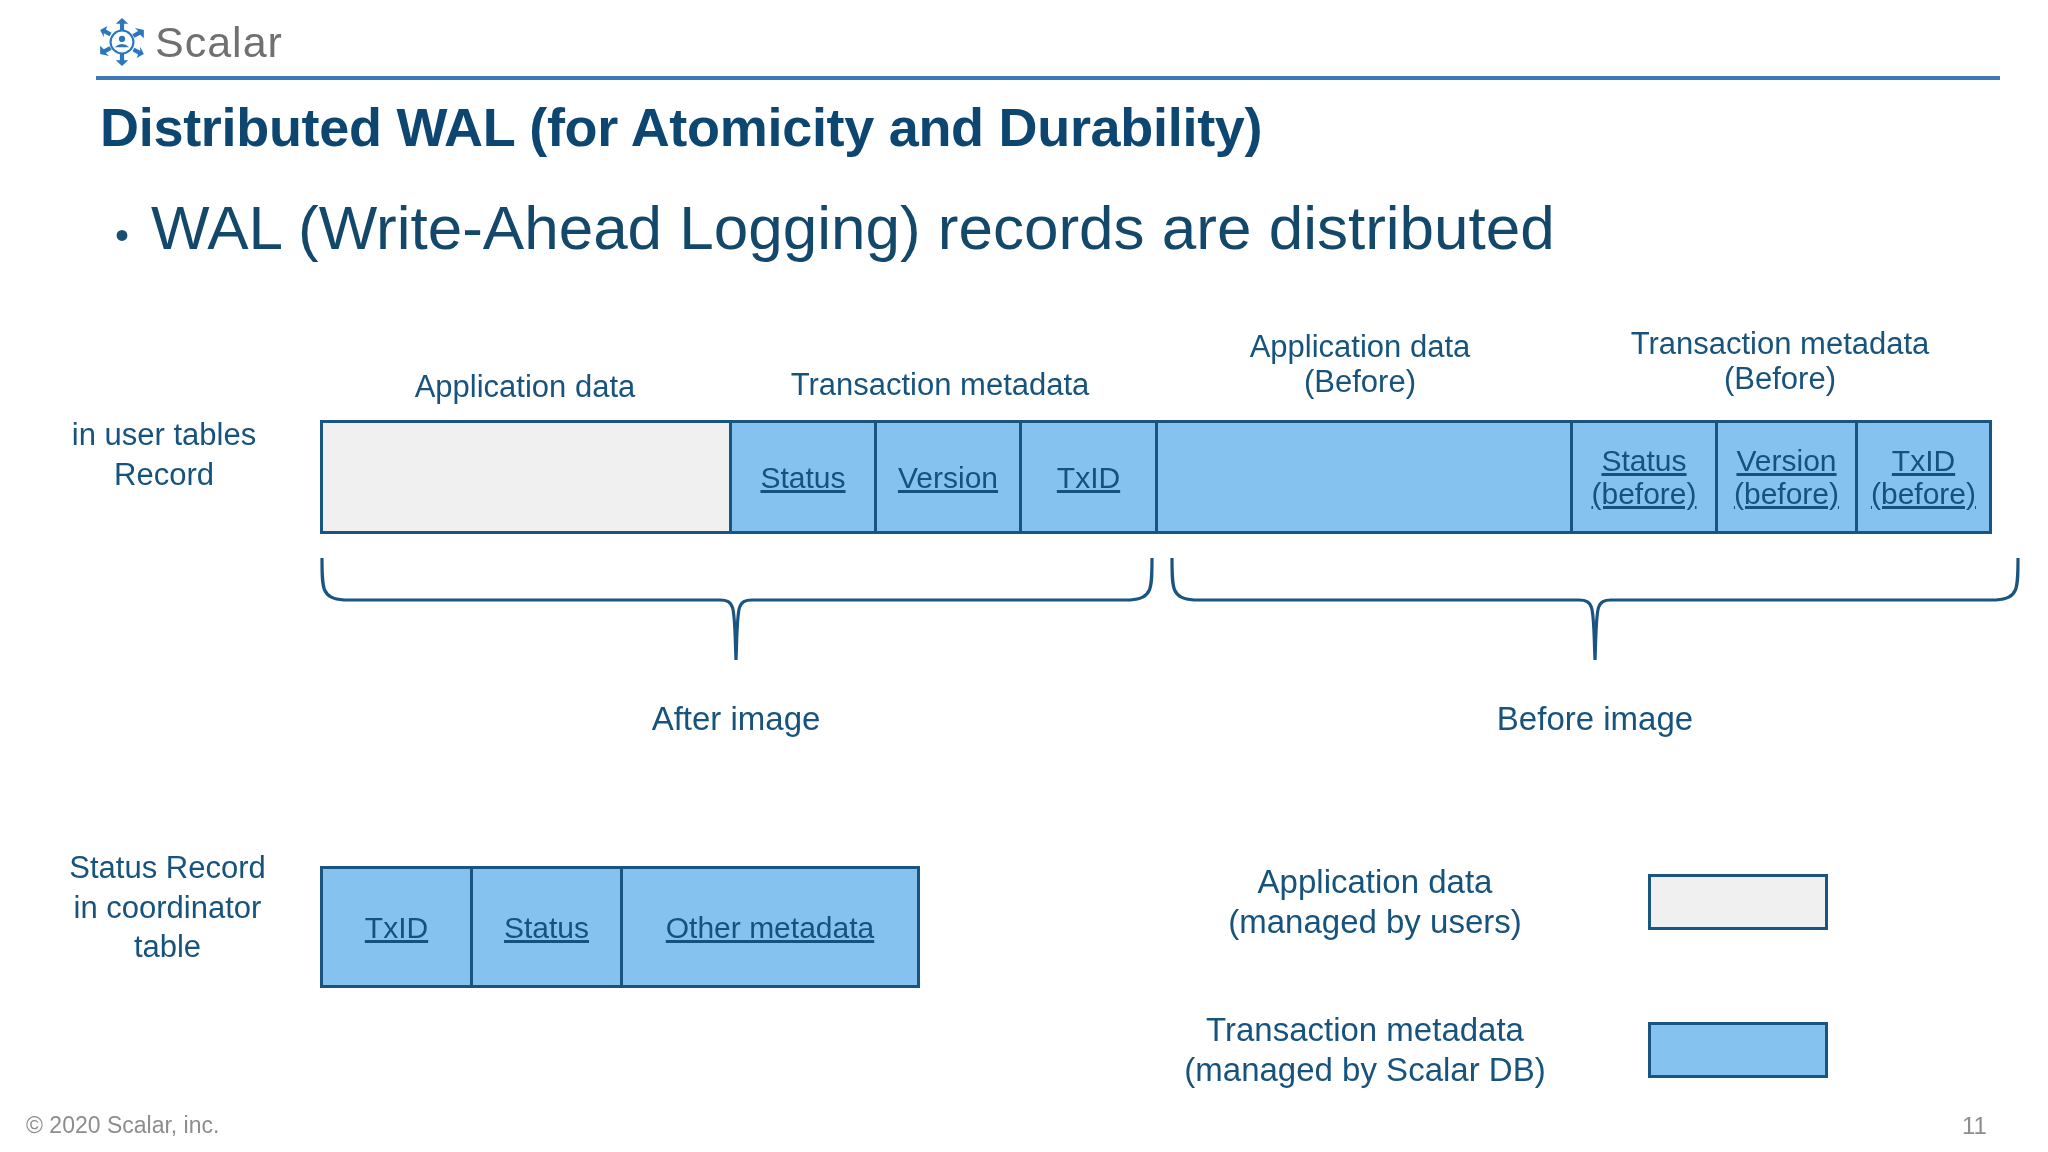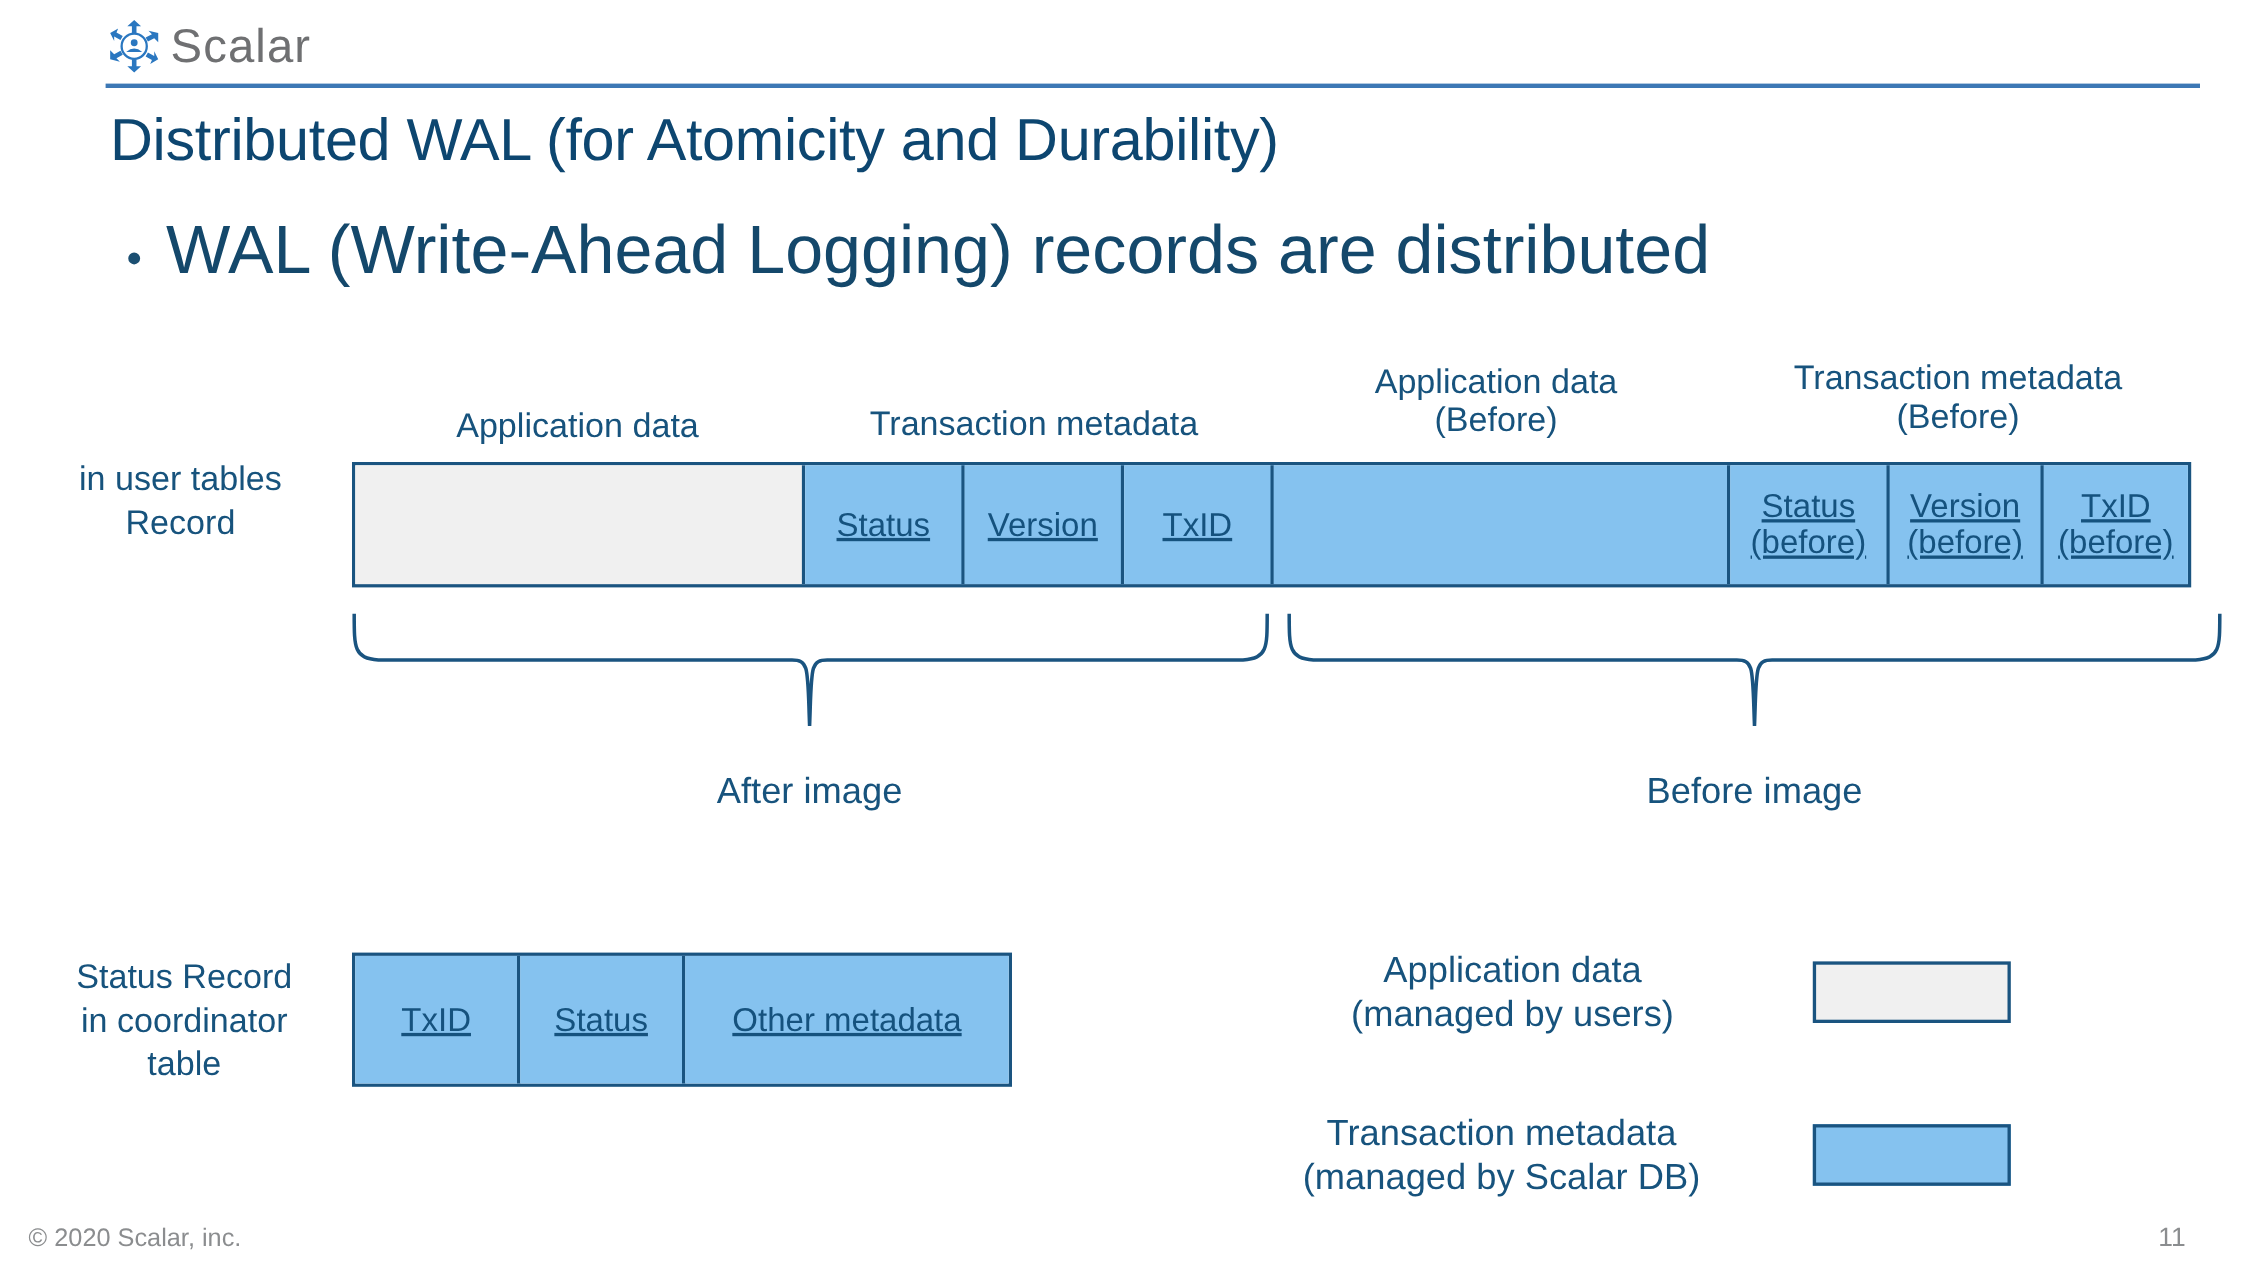--- a/index.html
+++ b/index.html
@@ -15,21 +15,21 @@
 
   
   .logo-wrap{position:absolute;left:96px;top:16px;display:flex;align-items:center;gap:7px;}
   .logo-mark{width:52px;height:52px;display:block;}
   .logo-word{font-size:43px;color:#6f7072;letter-spacing:1px;font-weight:400;line-height:1;}
   .header-rule{position:absolute;left:96px;top:76px;width:1904px;height:4px;background:#3d78b5;}
 
   
   .slide-title{
     position:absolute;left:100px;top:96px;
-    font-size:54px;font-weight:normal;color:#0d4670;letter-spacing:-.3px;
+    font-size:54px;font-weight:bold;color:#0d4670;letter-spacing:-.3px;
     white-space:nowrap;
   }
   .bullet-row{
     position:absolute;left:115px;top:192px;
     display:flex;align-items:baseline;gap:22px;
     color:#1b4f72;
   }
   .bullet-dot{font-size:40px;line-height:1;color:#1b4f72;}
   .bullet-text{font-size:62px;color:#14486b;white-space:nowrap;}
 
@@ -59,21 +59,21 @@
   .cell .two-line{display:block;}
 
   
   .brace-svg{position:absolute;left:300px;top:548px;}
   .img-label{
     position:absolute;font-size:33px;color:#17537d;text-align:center;white-space:nowrap;
   }
 
   
   .status-left{
-    position:absolute;left:35px;top:868px;width:265px;
+    position:absolute;left:35px;top:848px;width:265px;
     text-align:center;color:#17537d;font-size:31px;line-height:1.28;
   }
   .status-bar{
     position:absolute;left:320px;top:866px;width:600px;height:122px;
     display:flex;box-sizing:border-box;border:3px solid #1a5480;
   }
   .status-bar .cell{background:#85c2ef;font-size:30px;}
 
   
   .legend-item{position:absolute;display:flex;align-items:center;}

